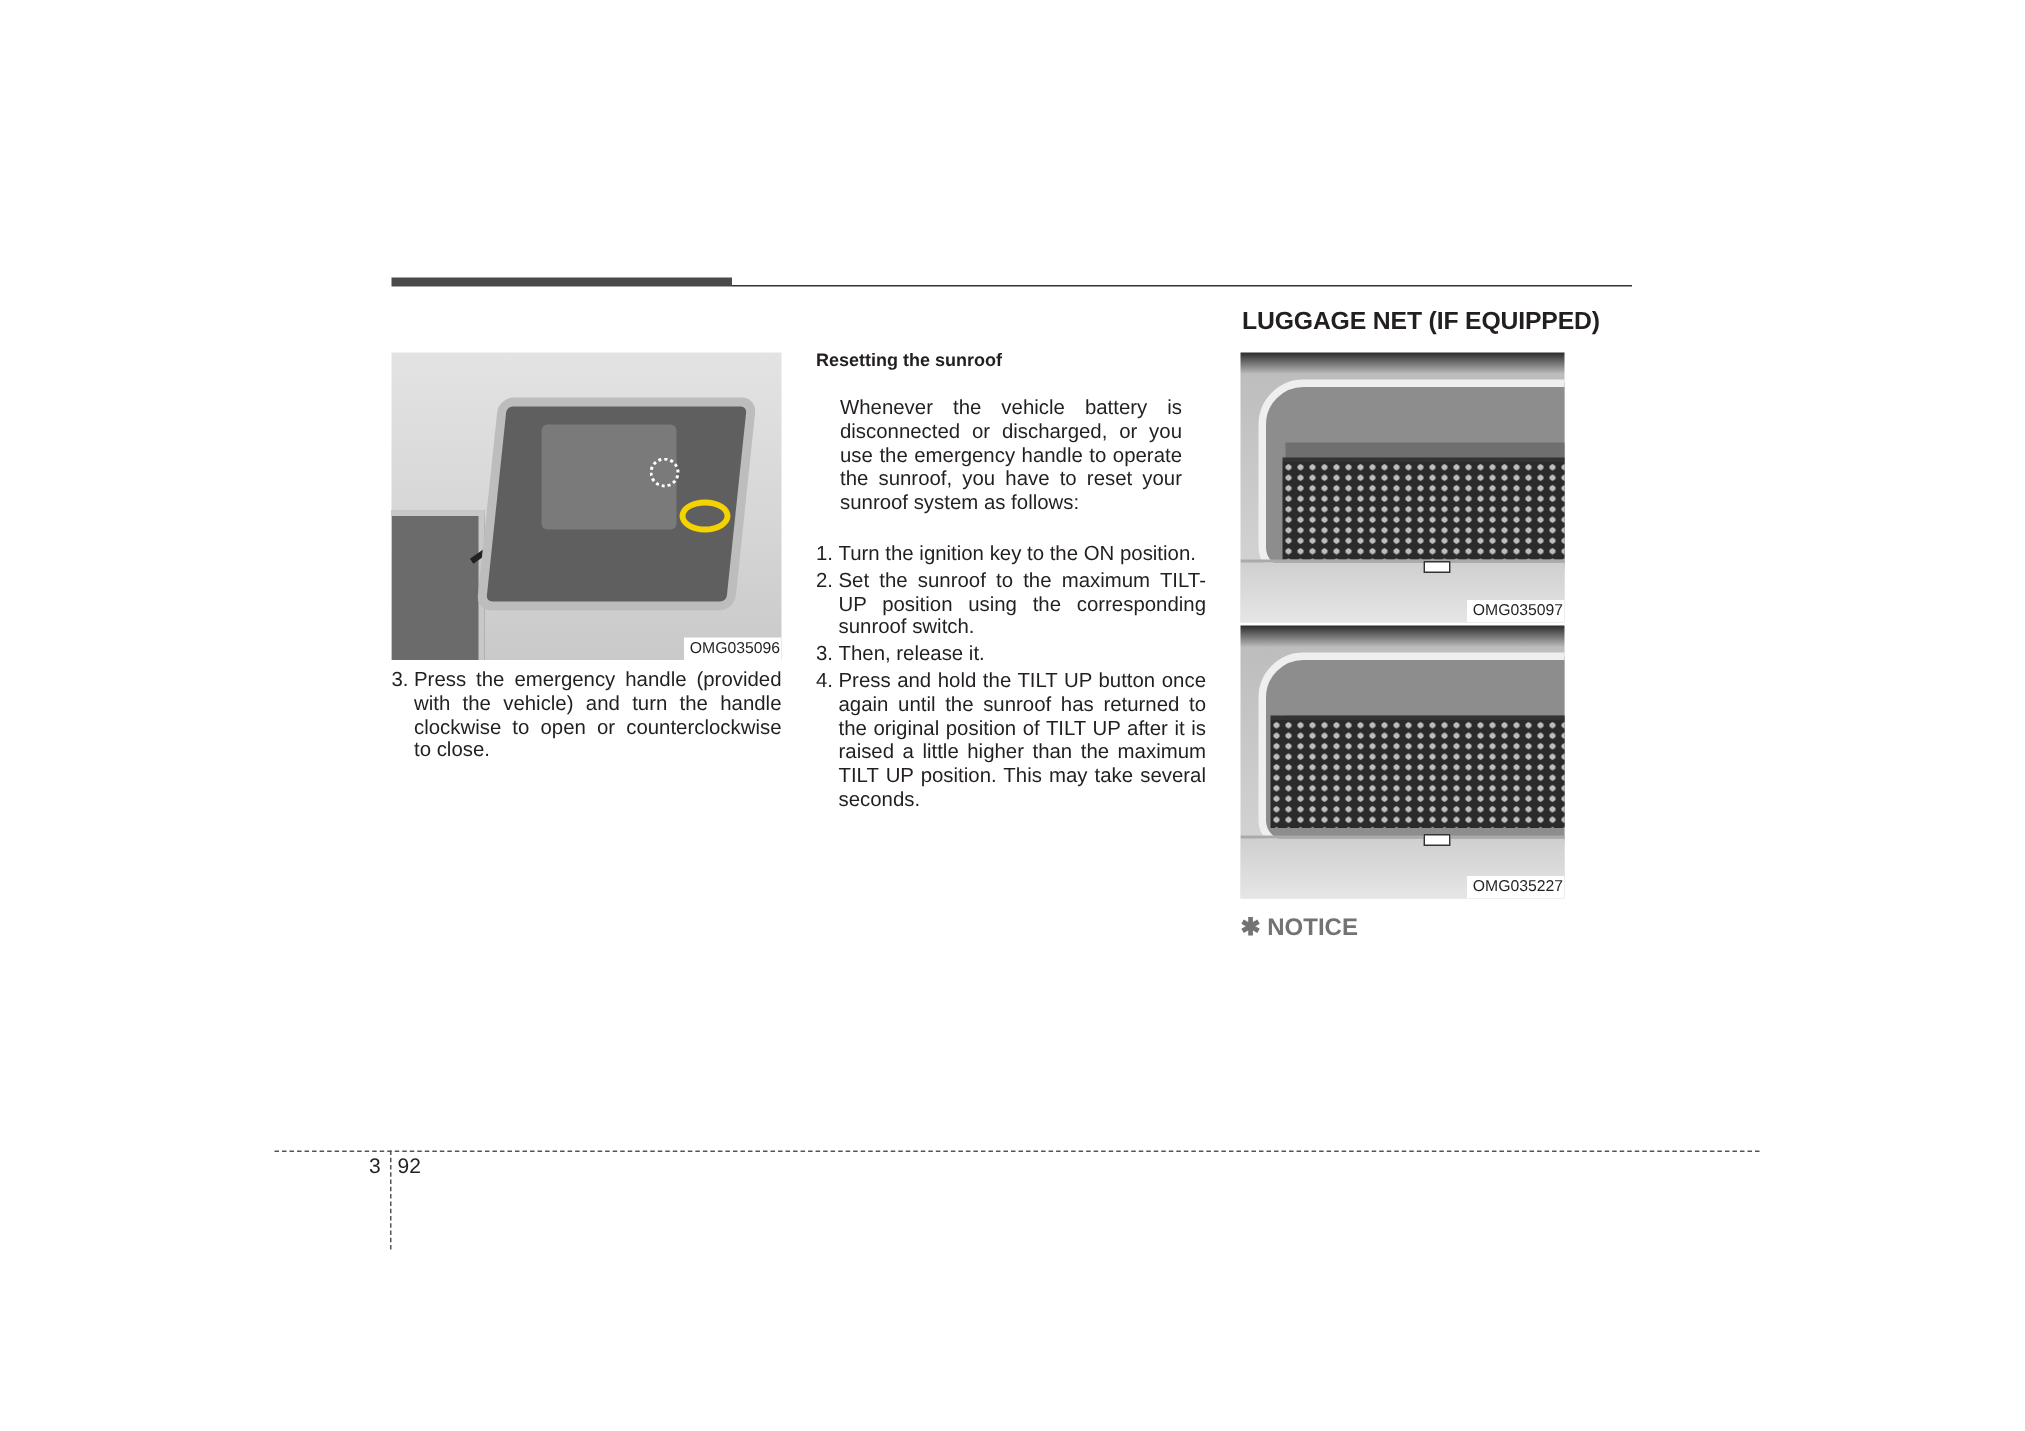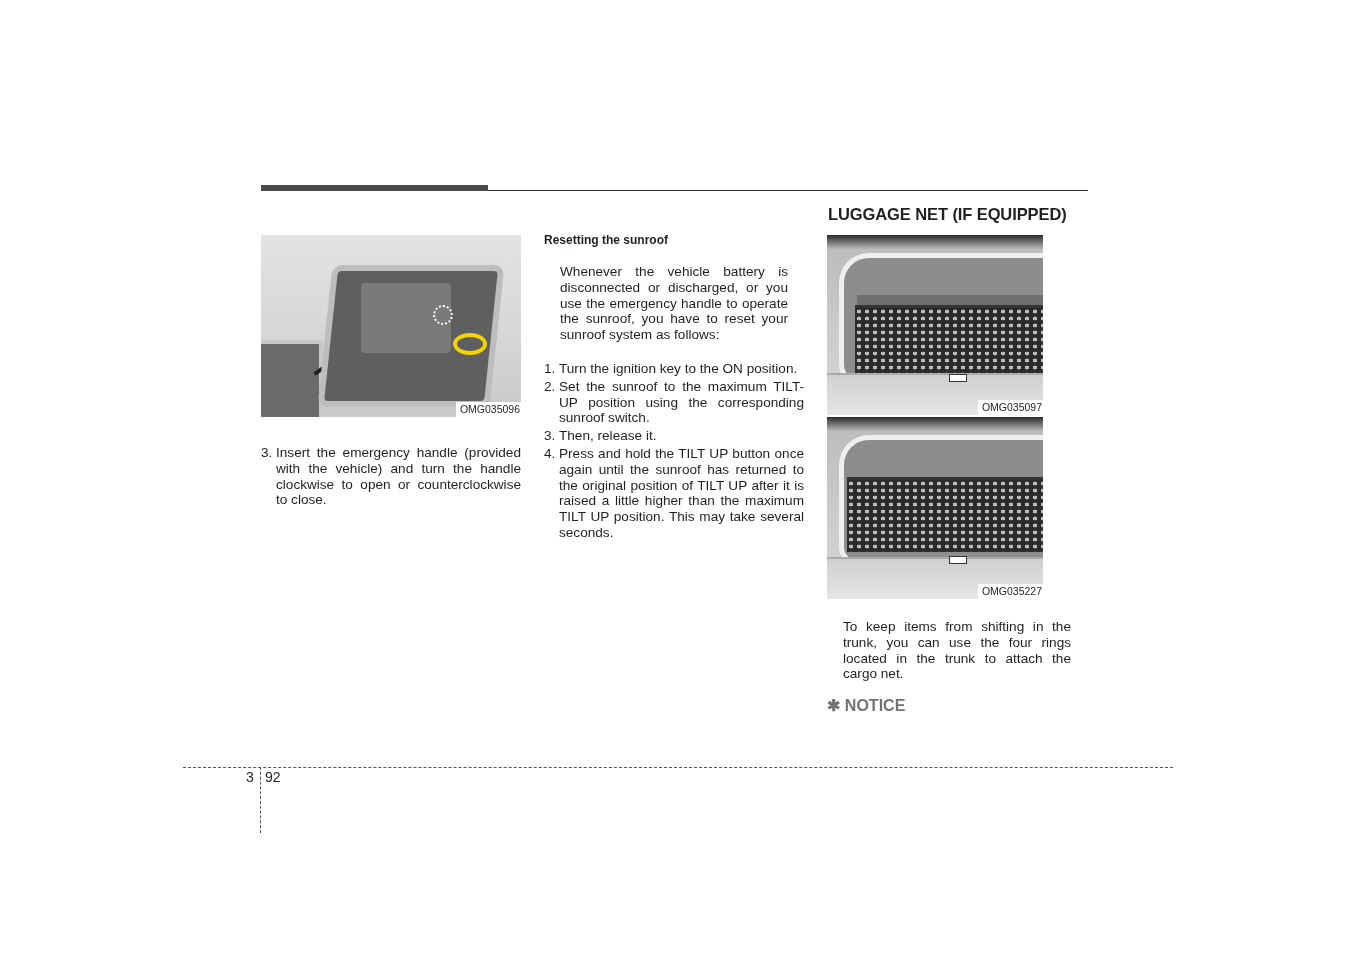--- a/index.html
+++ b/index.html
@@ -12,21 +12,21 @@
     .header-line { left: 488px; top: 190px; width: 600px; height: 1px; background: #333; }
     .section-title { left: 828px; top: 205px; width: 260px; font-weight: bold; font-size: 16.5px; text-align: left; letter-spacing: -0.1px; }
 
     .figure { position: absolute; overflow: hidden; background: #d8d8d8; }
     .fig-caption {
       position: absolute; right: 0; bottom: 0; background: #ffffff; color: #231f20;
       font-size: 10.5px; padding: 1px 1px 1px 4px; line-height: 13px;
     }
 
     
-    .fig1 { left: 261px; top: 235px; width: 260px; height: 182px; background: linear-gradient(180deg,#e3e3e3 0%, #d5d5d5 60%, #c9c9c9 100%); }
+    .fig1 { left: 261px; top: 235px; width: 260px; height: 205px; background: linear-gradient(180deg,#e3e3e3 0%, #d5d5d5 60%, #c9c9c9 100%); }
     .fig1 .opening { position:absolute; left: 64px; top: 30px; width: 160px; height: 130px; background: #5f5f5f; border: 6px solid #bdbdbd; border-radius: 10px; transform: skewX(-6deg); }
     .fig1 .mech { position:absolute; left: 100px; top: 48px; width: 90px; height: 70px; background:#7a7a7a; border-radius: 4px; }
     .fig1 .gear { position:absolute; left: 172px; top: 70px; width: 16px; height: 16px; border: 2px dotted #fff; border-radius: 50%; }
     .fig1 .handle-arrow { position:absolute; left: 192px; top: 98px; width: 26px; height: 14px; border: 4px solid #f5d300; border-radius: 50%; }
     .fig1 .console { position:absolute; left: 0; top: 105px; width: 58px; height: 100px; background: #6b6b6b; border: 4px solid #c8c8c8; border-left: none; }
     .fig1 .cable { position:absolute; left: 48px; top: 120px; width: 60px; height: 4px; background:#222; transform: rotate(-35deg); }
 
     
     .fig-trunk { left: 827px; width: 216px; background: linear-gradient(180deg,#2b2b2b 0%, #bdbdbd 8%, #d9d9d9 100%); }
     .fig2 { top: 235px; height: 180px; }
@@ -71,21 +71,21 @@
   <div class="opening"></div>
   <div class="mech"></div>
   <div class="gear"></div>
   <div class="handle-arrow"></div>
   <div class="fig-caption">OMG035096</div>
 </div>
 
 <div class="col col1 body-text">
   <div class="numbered">
     <span class="num">3.</span>
-    <span class="txt">Insert the emergency handle (provided with the vehicle) and turn the handle clockwise to open or counterclockwise to close.</span>
+    <span class="txt">Press the emergency handle (provided with the vehicle) and turn the handle clockwise to open or counterclockwise to close.</span>
   </div>
 </div>
 
 <div class="col col2 body-text">
   <div class="sub-heading">Resetting the sunroof</div>
   <p>Whenever the vehicle battery is disconnected or discharged, or you use the emergency handle to operate the sunroof, you have to reset your sunroof system as follows:</p>
   <div class="list">
     <div class="numbered">
       <span class="num">1.</span>
       <span class="txt">Turn the ignition key to the ON position.</span>
@@ -117,21 +117,20 @@
 <div class="figure fig-trunk fig3">
   <div class="trunk-open"></div>
   <div class="trunk-floor"></div>
   <div class="trunk-net"></div>
   <div class="bumper"></div>
   <div class="latch"></div>
   <div class="fig-caption">OMG035227</div>
 </div>
 
 <div class="col col3 body-text">
-  <p>To keep items from shifting in the trunk, you can use the four rings located in the trunk to attach the cargo net.</p>
   <div class="notice">
     <span>✱</span>
     <span>NOTICE</span>
   </div>
 </div>
 
 <div class="abs footer-dash"></div>
 <div class="abs footer-vdash"></div>
 <div class="abs page-chapter">3</div>
 <div class="abs page-number">92</div>

